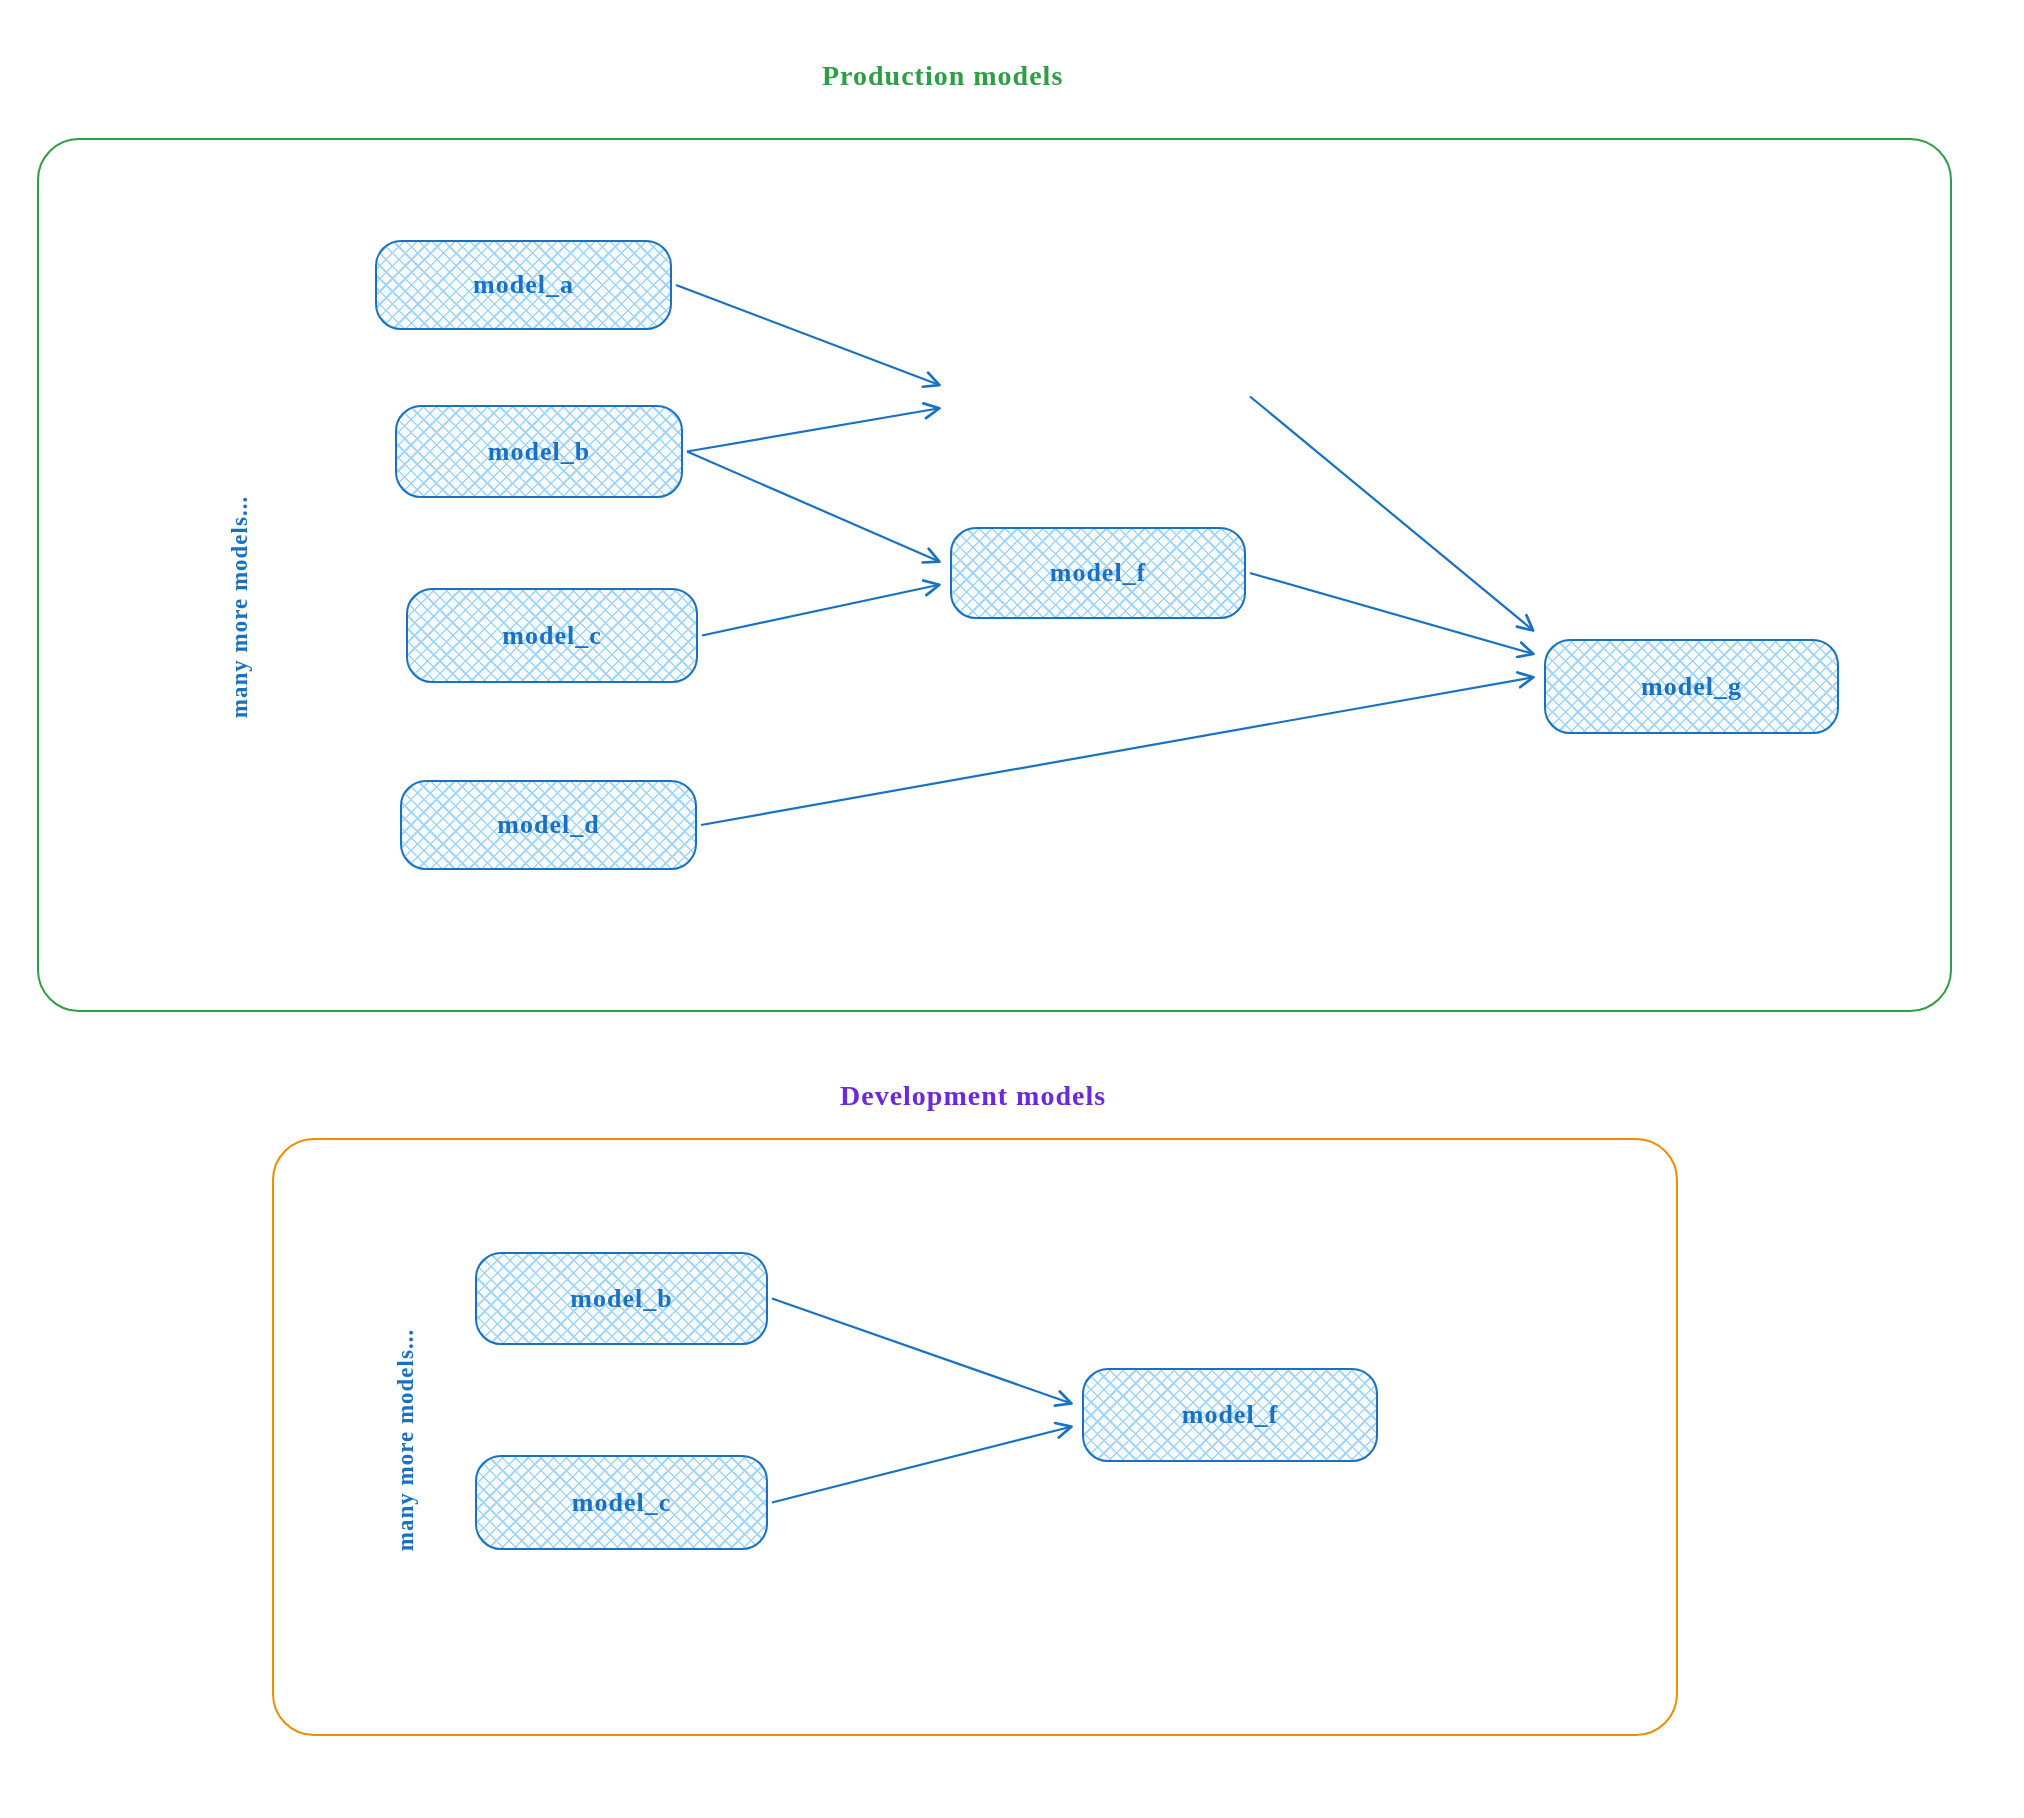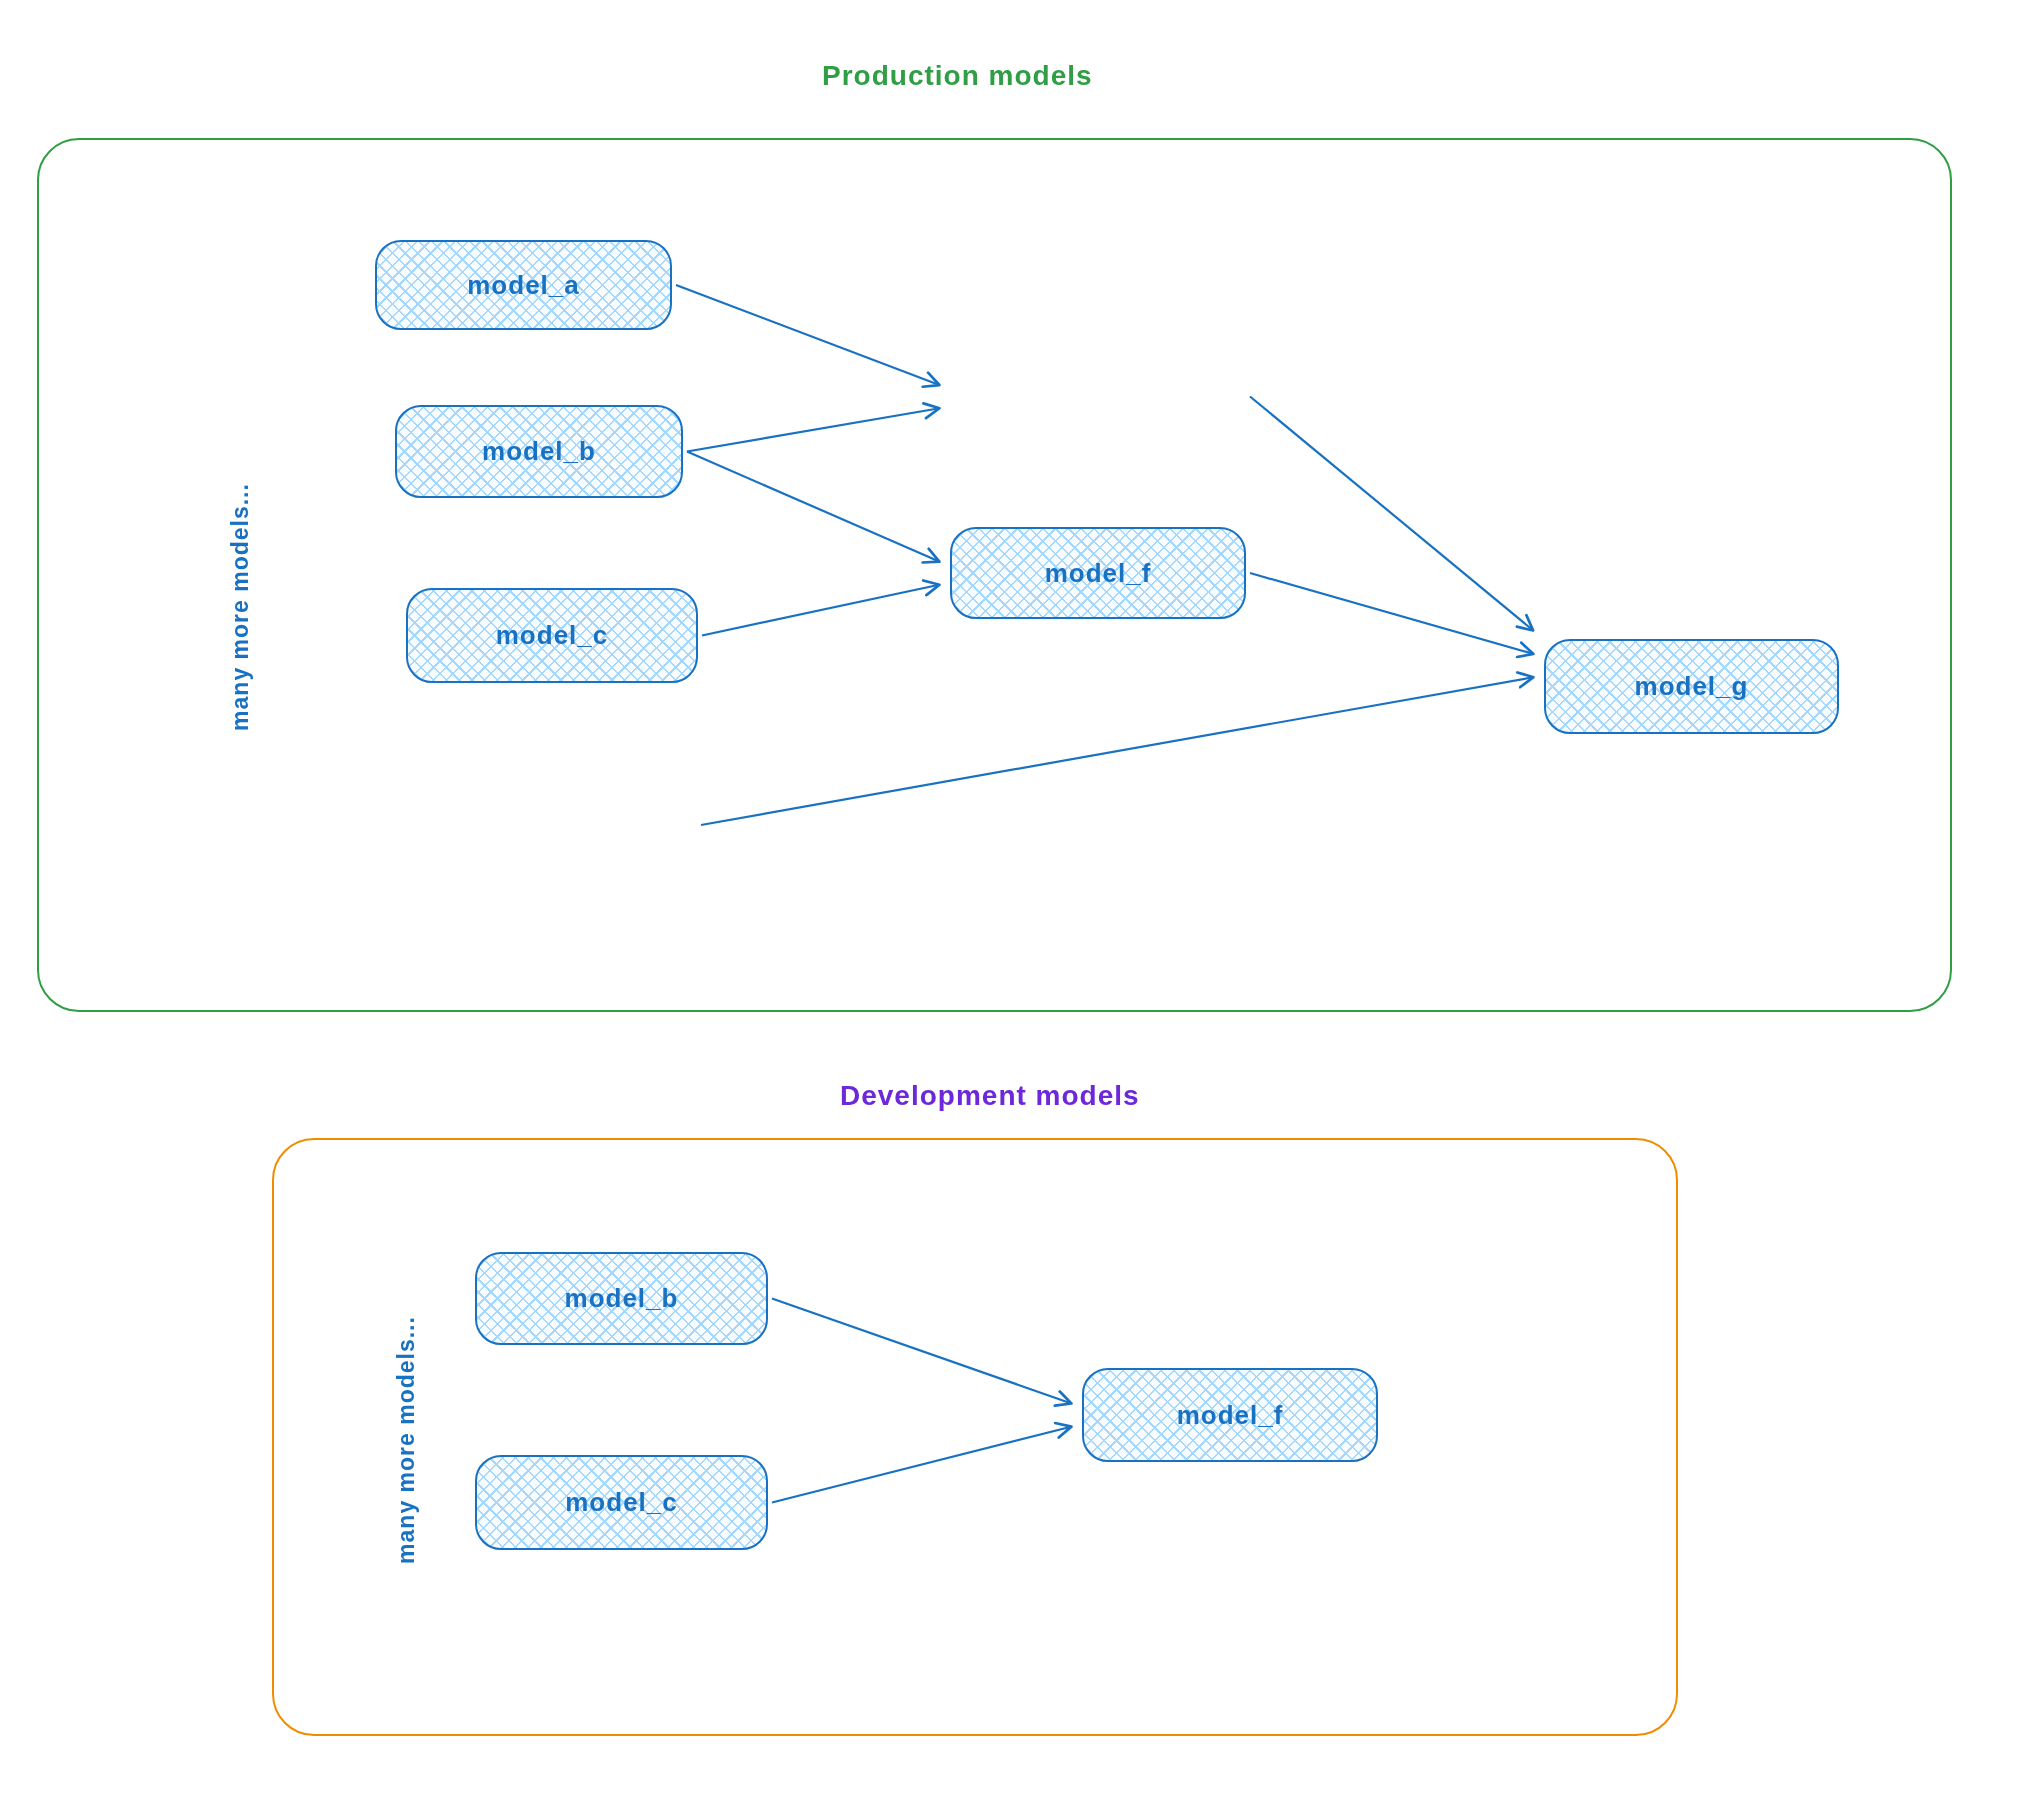--- a/index.html
+++ b/index.html
@@ -1,21 +1,21 @@
 <!DOCTYPE html>
 <html><head>
 <meta charset="utf-8">
 <style>
   html,body{margin:0;padding:0;background:#ffffff;}
   #canvas{
     position:relative;
     width:2024px;height:1818px;
     background:#ffffff;
     overflow:hidden;
-    font-family:Liberation Sans, sans-serif;
+    font-family:Liberation Serif, serif;
   }
   .title{
     position:absolute;
     font-size:28px;
     font-weight:600;
     letter-spacing:1px;
     white-space:nowrap;
   }
   .frame{
     position:absolute;
@@ -93,20 +93,23 @@
   </div>
 
   <div class="node" style="left:395px;top:405px;width:288px;height:93px;">
     <span>model_b</span>
   </div>
 
   <div class="node" style="left:406px;top:588px;width:292px;height:95px;">
     <span>model_c</span>
   </div>
 
+  <div class="node" style="left:400px;top:780px;width:297px;height:90px;">
+    <span>model_d</span>
+  </div>
 
 
   <div class="node" style="left:950px;top:527px;width:296px;height:92px;">
     <span>model_f</span>
   </div>
 
   <div class="node" style="left:1544px;top:606px;width:295px;height:95px;margin-top:33px;">
     <span>model_g</span>
   </div>
 

